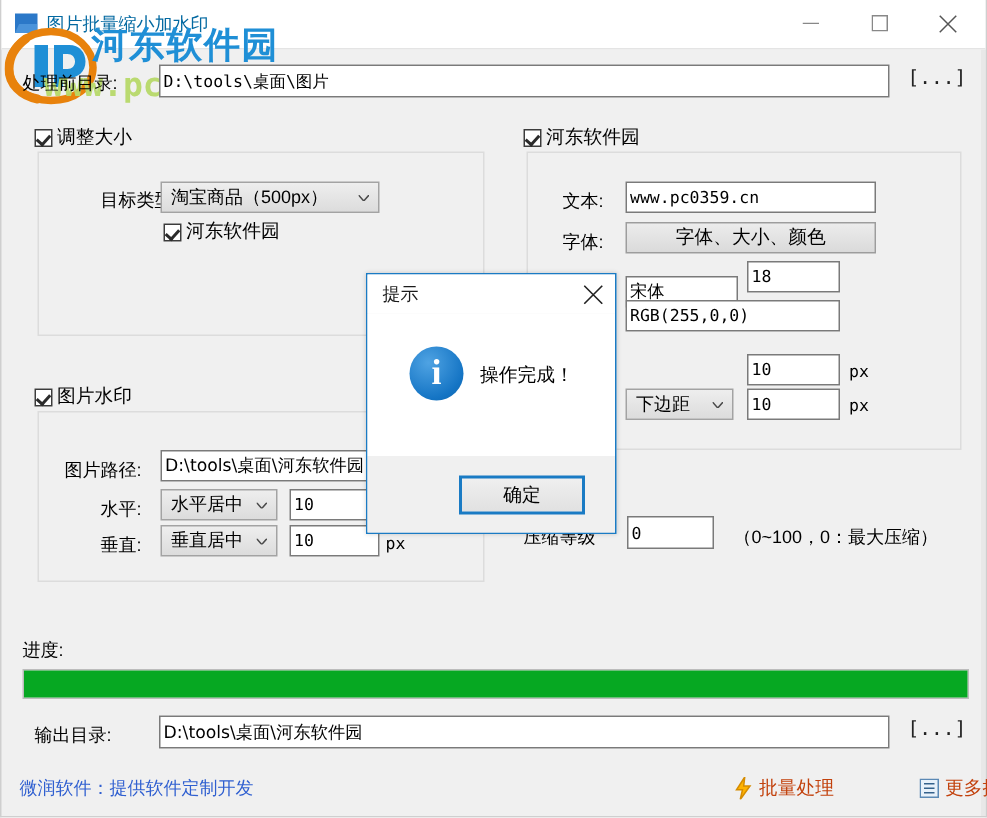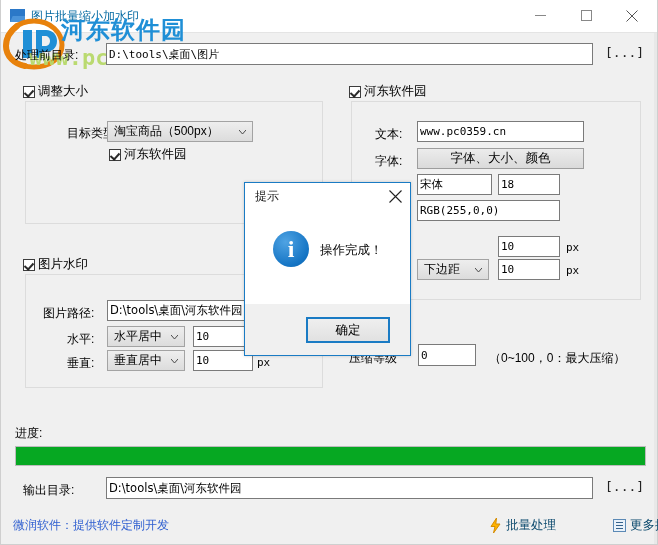--- a/index.html
+++ b/index.html
@@ -111,21 +111,21 @@
   }
   #progress-fill{height:100%;background:#06a822;width:100%;}
 
   
   #footer-link{
     position:absolute;left:12px;top:517px;
     font-size:12px;color:#2f5fd0;white-space:nowrap;
   }
   .action{
     position:absolute;display:flex;align-items:center;white-space:nowrap;
-    font-size:12.5px;color:#0c4a6e;justify-content:space-between;
+    font-size:12.5px;color:#c2410c;justify-content:space-between;
   }
   .action .ico{margin-right:4px;display:flex;align-items:center;}
 
   
   #dialog{
     position:absolute;left:243px;top:182px;width:167px;height:174px;
     background:#f0f0f0;border:1px solid #1a7bc4;box-sizing:border-box;
     box-shadow:0 0 3px rgba(0,0,0,.18);
   }
   #dialog-titlebar{
@@ -260,21 +260,21 @@
     <span class="cl">河东软件园</span>
   </div>
   <div class="group" style="left:350px;top:101px;width:290px;height:199px;"></div>
 
   <div class="lbl" style="left:374px;top:126px;">文本:</div>
   <div class="txt" style="left:416px;top:121px;width:167px;height:21px;">www.pc0359.cn</div>
 
   <div class="lbl" style="left:374px;top:153px;">字体:</div>
   <div class="flatbtn" style="left:416px;top:148px;width:167px;height:21px;">字体、大小、颜色</div>
 
-  <div class="txt cn" style="left:416px;top:174px;width:75px;height:21px;">宋体</div>
+  <div class="txt cn" style="left:416px;top:184px;width:75px;height:21px;">宋体</div>
   <div class="txt" style="left:497px;top:174px;width:62px;height:21px;">18</div>
   <div class="txt" style="left:416px;top:200px;width:143px;height:21px;">RGB(255,0,0)</div>
 
   <div class="txt" style="left:497px;top:236px;width:62px;height:21px;">10</div>
   <div class="lbl" style="left:565px;top:241px;font-family:'DejaVu Sans Mono',monospace;font-size:11px;">px</div>
 
   <div class="combo" style="left:416px;top:259px;width:72px;height:21px;">
     <span>下边距</span>
     <svg class="arw" viewBox="0 0 7 4">
         <path d="M0 0 L3.5 4 L7 0" fill="none" stroke="#4a4a4a" stroke-width="1"></path>

